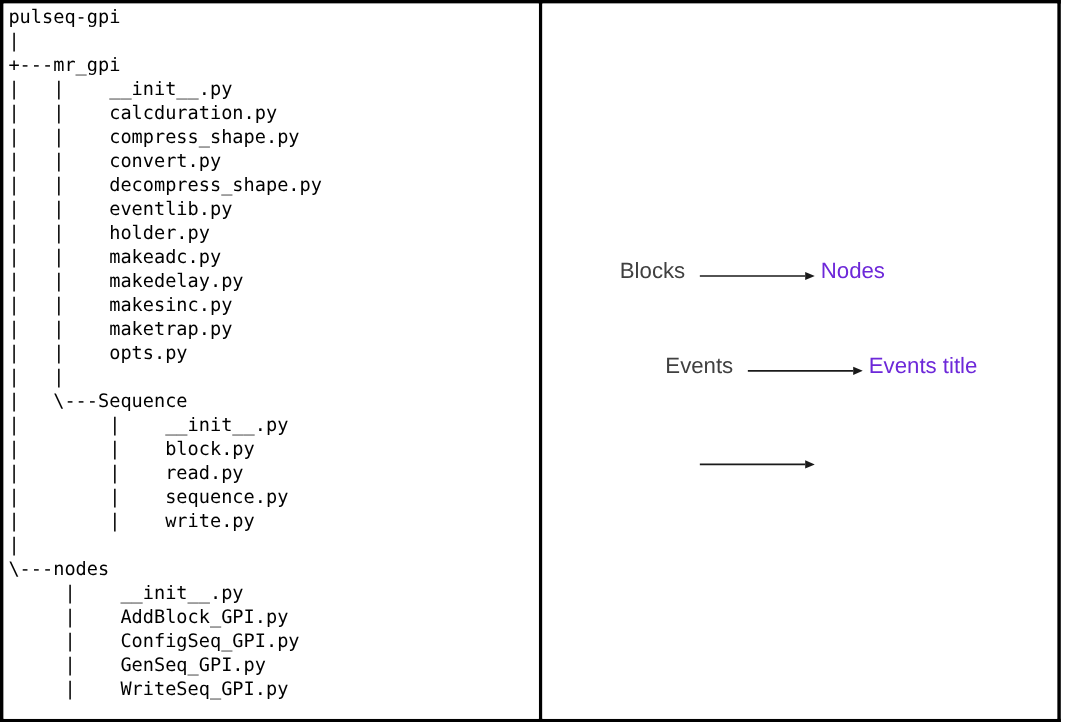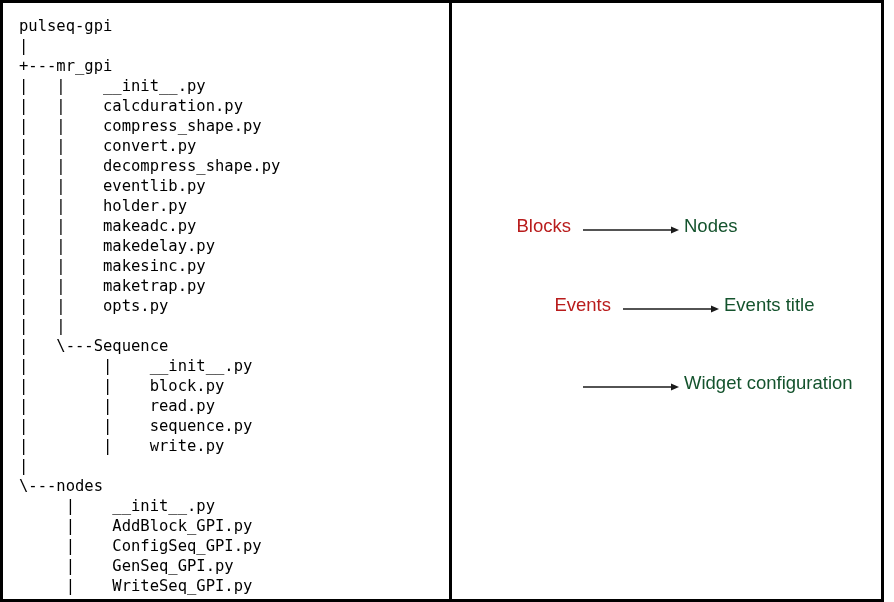--- a/index.html
+++ b/index.html
@@ -63,21 +63,21 @@
     width: 446px;
     height: 596px;
     background: #ffffff;
     overflow: hidden;
   }
 
   .tree {
     position: absolute;
     top: 1px;
     left: 4px;
-    margin: 12px;
+    margin: 0;
     padding: 0;
     font-family: "DejaVu Sans Mono", "Liberation Mono", monospace;
     font-size: 15.5px;
     line-height: 20px;
     color: #000000;
     white-space: pre;
     letter-spacing: 0px;
   }
   .tree-line {
     display: block;
@@ -107,38 +107,38 @@
   .map-row-1 { top: 206px; }
   .map-row-2 { top: 285px; margin-left: 40px; }
   .map-row-3 { top: 363px; }
 
   .map-source {
     position: absolute;
     right: 310px;
     width: 200px;
     text-align: right;
     font-size: 18.5px;
-    color: #b91c1c;
+    color: #404040;
     white-space: nowrap;
   }
 
   .map-arrow {
     position: absolute;
     left: 131px;
     top: 15px;
     width: 96px;
     height: 12px;
   }
   .map-arrow svg { display: block; }
 
   .map-target {
     position: absolute;
     left: 232px;
     font-size: 18.5px;
-    color: #14532d;
+    color: #6d28d9;
     white-space: nowrap;
   }
 </style>
 </head>
 <body>
 
 <div id="figure">
 
   <div class="frame-top"></div>
   <div class="frame-bottom"></div>
@@ -174,17 +174,16 @@
       <span class="map-target">Events title</span>
     </div>
 
     <div class="map-row map-row-3">
       <span class="map-arrow">
         <svg width="96" height="12" viewBox="0 0 96 12" xmlns="http://www.w3.org/2000/svg">
           <line x1="0" y1="6" x2="88" y2="6" stroke="#1a1a1a" stroke-width="1.4"></line>
           <polygon points="88,2.6 96,6 88,9.4" fill="#1a1a1a"></polygon>
         </svg>
       </span>
-      <span class="map-target">Widget configuration</span>
     </div>
 
   </div>
 </div>
 
 </body></html>

